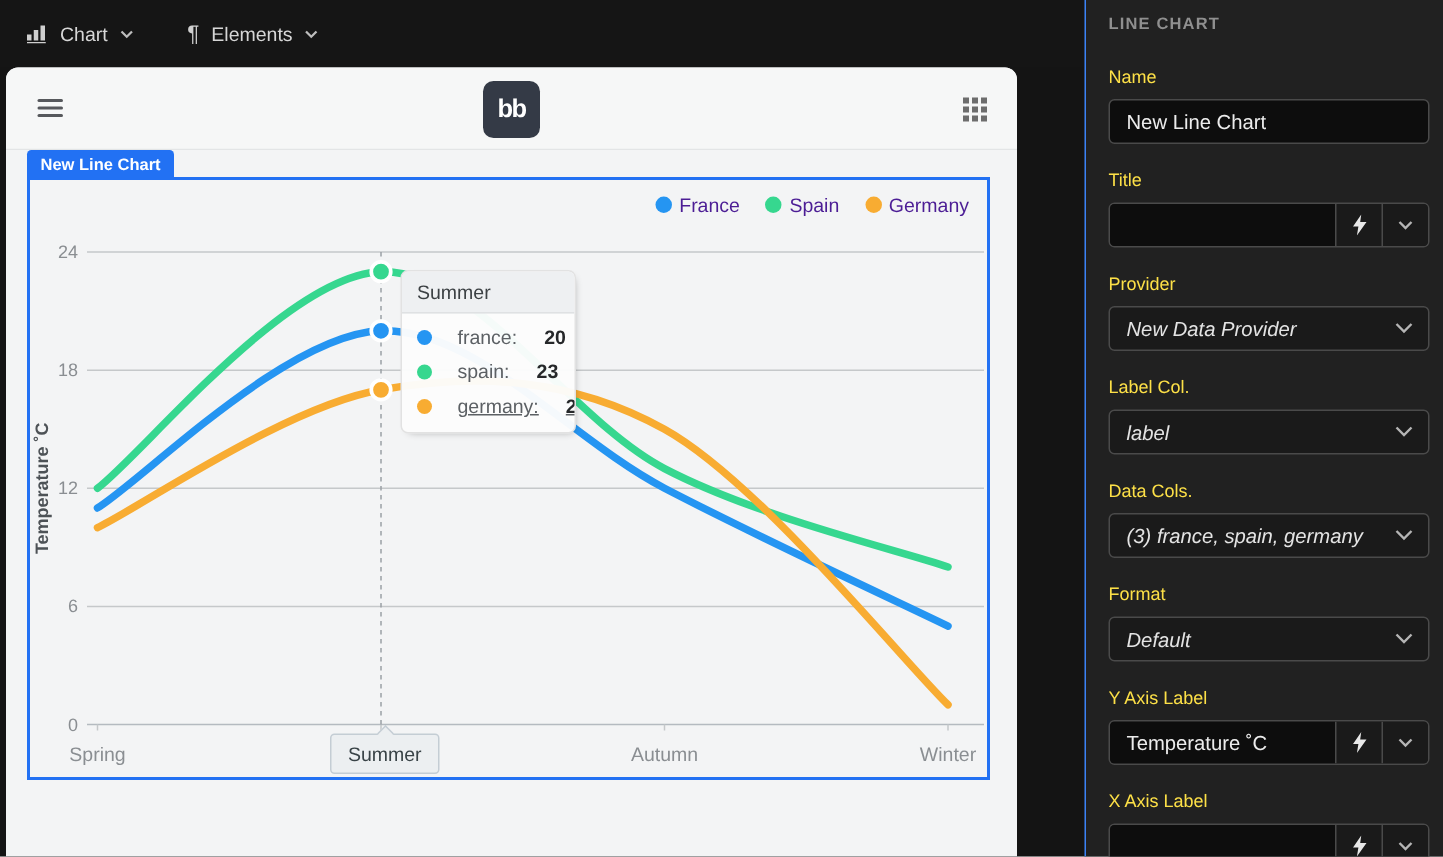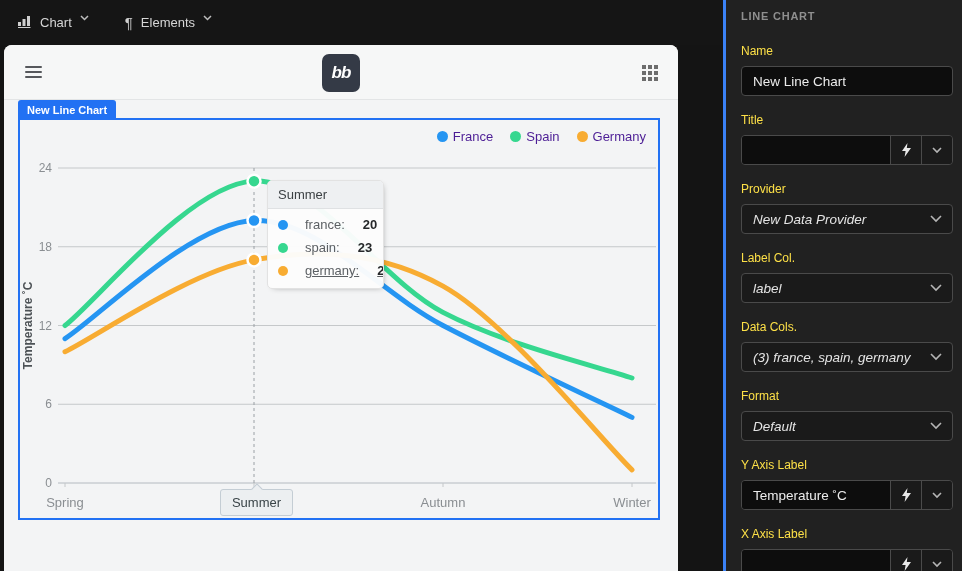--- a/index.html
+++ b/index.html
@@ -5,28 +5,28 @@
   * { margin:0; padding:0; box-sizing:border-box; }
   html,body { width:962px; height:571px; }
   body {
     position:relative; overflow:hidden;
     background:#141414;
     font-family:"Liberation Sans", sans-serif;
   }
   
   .topbar { position:absolute; left:0; top:0; width:962px; height:45px;
     background:#151515; display:flex; align-items:center; padding-left:18px; gap:36px; }
-  .topbar-item { display:flex; align-items:flex-start; gap:8px; color:#d6d6d6;
+  .topbar-item { display:flex; align-items:center; gap:8px; color:#d6d6d6;
     font-size:13px; cursor:pointer; }
   .pilcrow { font-size:15px; color:#cfcfcf; line-height:1; }
   
   .preview { position:absolute; left:4px; top:45px; width:674px; height:526px;
     background:#f3f4f5; border-radius:8px 8px 0 0; }
   .preview-header { position:relative; height:55px; background:#f6f7f7;
-    border-bottom:1px solid #e3e5e6; border-radius:8px 8px 0 0;font-style:italic; }
+    border-bottom:1px solid #e3e5e6; border-radius:8px 8px 0 0; }
   .hamburger { position:absolute; left:21px; top:21px; width:17px; cursor:pointer; }
   .hamburger div { height:2px; background:#56585c; margin-bottom:3px; border-radius:1px; }
   .logo { position:absolute; left:50%; top:9px; margin-left:-19px; width:38px; height:38px;
     background:#343a46; border-radius:7px; color:#fff; font-weight:bold; font-size:17px;
     text-align:center; line-height:37px; letter-spacing:-1px; }
   .grid-icon { position:absolute; right:20px; top:20px; width:16px; height:16px;
     display:grid; grid-template-columns:repeat(3,4px); grid-template-rows:repeat(3,4px);
     gap:2px; cursor:pointer; }
   .grid-icon div { background:#6d6d6d; }
   
@@ -51,21 +51,21 @@
   .tooltip-value { font-weight:bold; color:#26282a; margin-left:1px; }
   
   .xaxis-tooltip { position:absolute; left:200px; top:369px; width:73px; height:27px;
     background:#eceff1; border:1px solid #c4cdd4; border-radius:3px; font-size:13px;
     color:#394347; display:flex; align-items:center; justify-content:center; }
   .xaxis-caret { position:absolute; top:-5px; left:50%; margin-left:-4px; width:8px; height:8px;
     background:#eceff1; border-left:1px solid #c4cdd4; border-top:1px solid #c4cdd4;
     transform:rotate(45deg); }
   
   .panel { position:absolute; left:723px; top:0; width:239px; height:571px;
-    background:#212121; border-left:3px solid #3b82f6; padding:10px 9px 0 15px; }
+    background:#212121; border-left:1px solid #3b82f6; padding:10px 9px 0 15px; }
   .panel-title { font-size:11px; font-weight:bold; letter-spacing:.07em; color:#8f8f8f;
     margin-bottom:22px; }
   .field-label { font-size:12px; color:#fde047; margin-bottom:8px; }
   .text-input { display:block; width:100%; height:30px; background:#0d0d0d;
     border:1px solid #4a4a4a; border-radius:4px; color:#ececec; font-size:13.5px;
     padding:0 11px; font-family:inherit; margin-bottom:17px; }
   .input-group { display:flex; height:30px; border:1px solid #4a4a4a; border-radius:4px;
     overflow:hidden; margin-bottom:17px; }
   .input-group input { flex:1; min-width:0; background:#0d0d0d; border:none; outline:none;
     color:#ececec; font-size:13.5px; padding:0 11px; font-family:inherit; }

